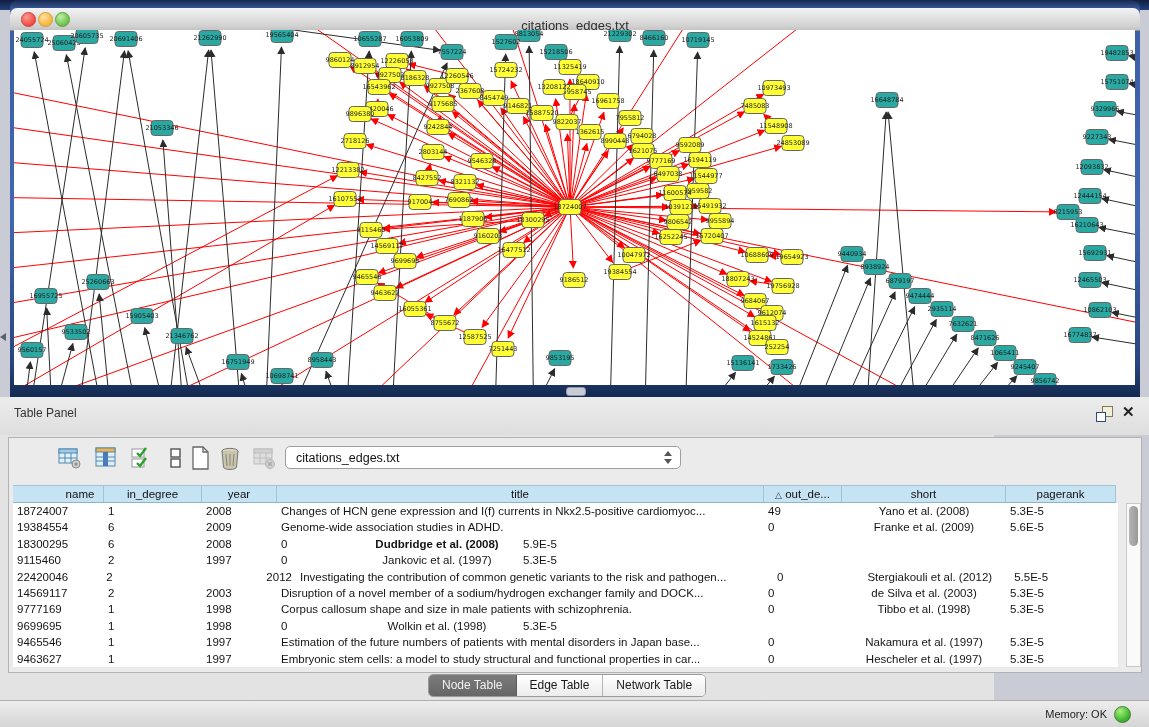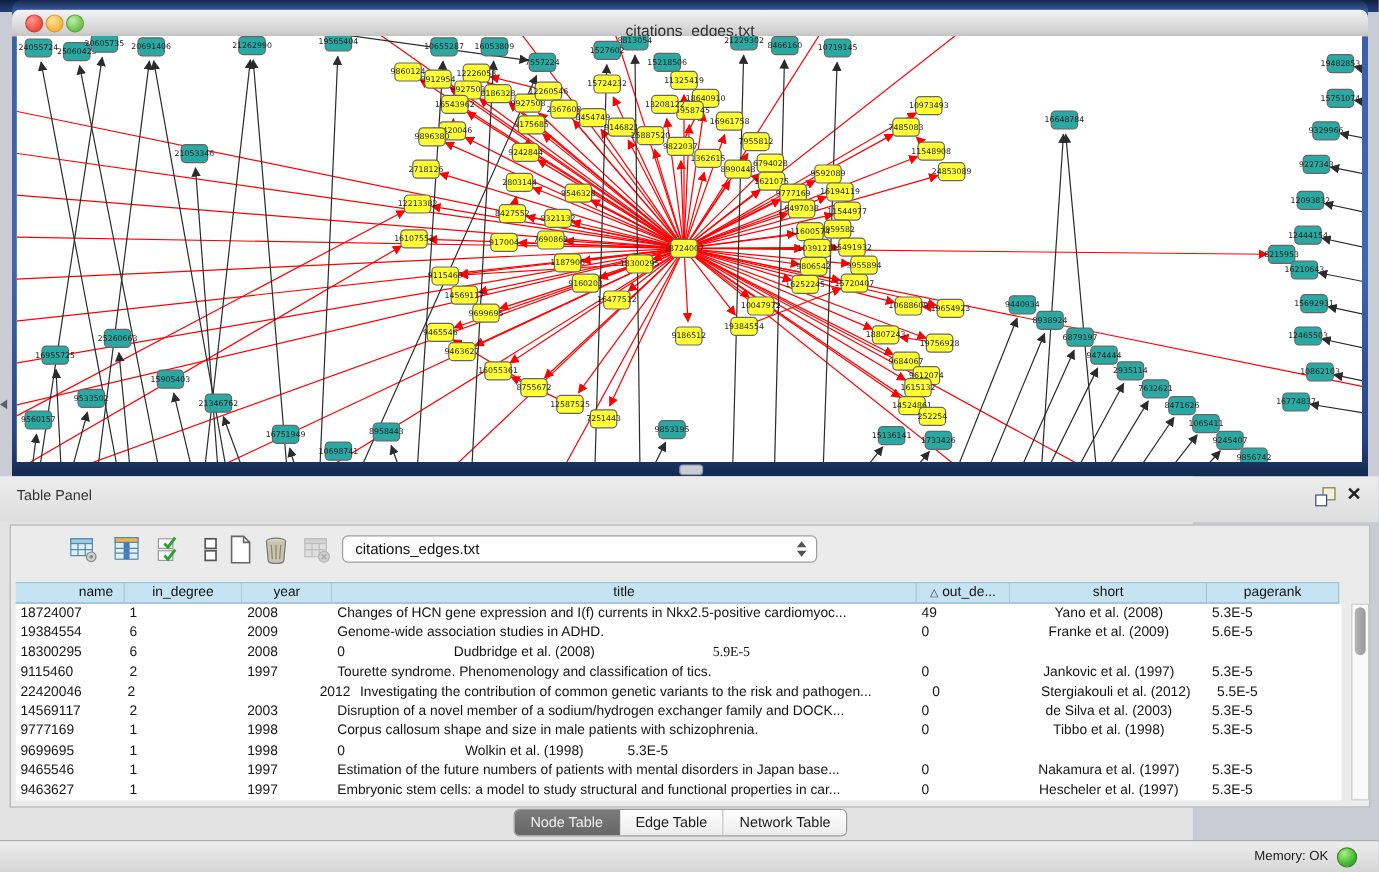--- a/index.html
+++ b/index.html
@@ -899,28 +899,27 @@
             <div class="tc" style="width: 487px; text-align: left;">Genome-wide association studies in ADHD.</div>
             <div class="tc" style="width: 78px; text-align: left;">0</div>
             <div class="tc" style="width: 164px; text-align: center;">Franke et al. (2009)</div>
             <div class="tc" style="width: 110px; text-align: left;">5.6E-5</div>
           </div>
           <div class="trow">
             <div class="tc" style="width: 91px; text-align: left;">18300295</div>
             <div class="tc" style="width: 98px; text-align: left;">6</div>
             <div class="tc" style="width: 75px; text-align: left;">2008</div>
             <div class="tc" style="width: 78px; text-align: left;">0</div>
-            <div class="tc" style="width: 164px; text-align: center;">Dudbridge et al. (2008)</div>
-            <div class="tc" style="width: 110px; text-align: right; font-family: Liberation Serif, serif;">5.9E-5</div>
+            <div class="tc" style="width: 164px; text-align: center; font-weight: bold;">Dudbridge et al. (2008)</div>
+            <div class="tc" style="width: 110px; text-align: left;">5.9E-5</div>
           </div>
           <div class="trow">
             <div class="tc" style="width: 91px; text-align: left;">9115460</div>
             <div class="tc" style="width: 98px; text-align: left;">2</div>
             <div class="tc" style="width: 75px; text-align: left;">1997</div>
-            <div class="tc" style="width: 487px; text-align: left;">Tourette syndrome. Phenomenology and classification of tics.</div>
             <div class="tc" style="width: 78px; text-align: left;">0</div>
             <div class="tc" style="width: 164px; text-align: center;">Jankovic et al. (1997)</div>
             <div class="tc" style="width: 110px; text-align: left;">5.3E-5</div>
           </div>
           <div class="trow">
             <div class="tc" style="width: 91px; text-align: left;">22420046</div>
             <div class="tc" style="width: 98px; text-align: left;">2</div>
             <div class="tc" style="width: 75px; text-align: right; margin-left: 24px;">2012</div>
             <div class="tc" style="width: 487px; text-align: left;">Investigating the contribution of common genetic variants to the risk and pathogen...</div>
             <div class="tc" style="width: 78px; text-align: left;">0</div>

